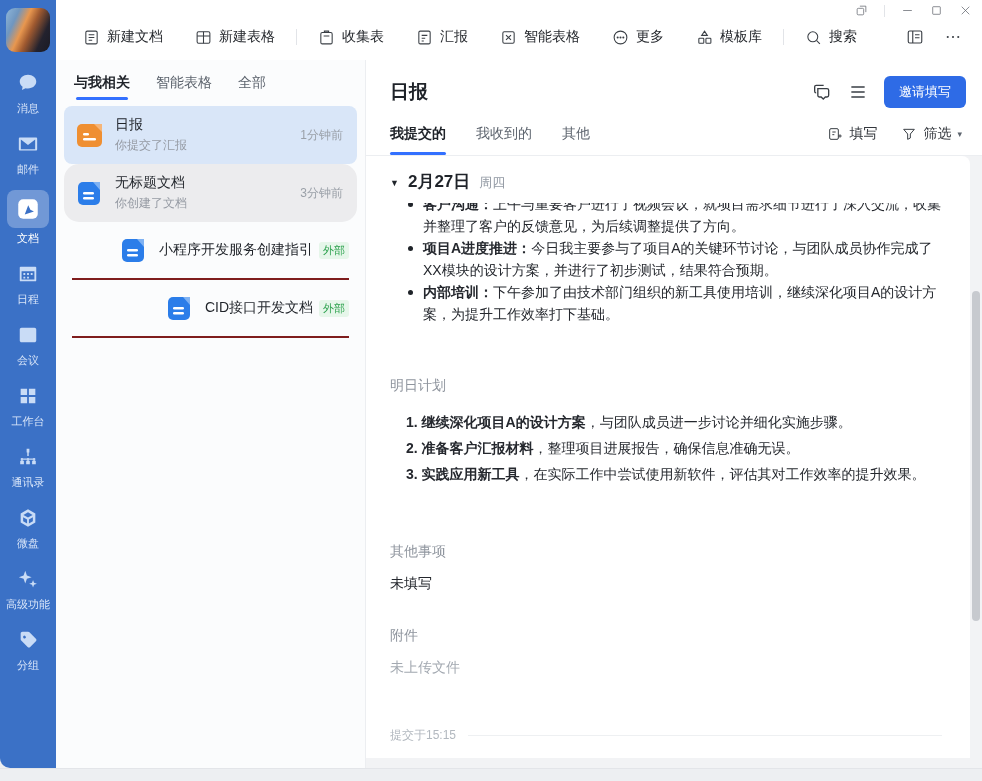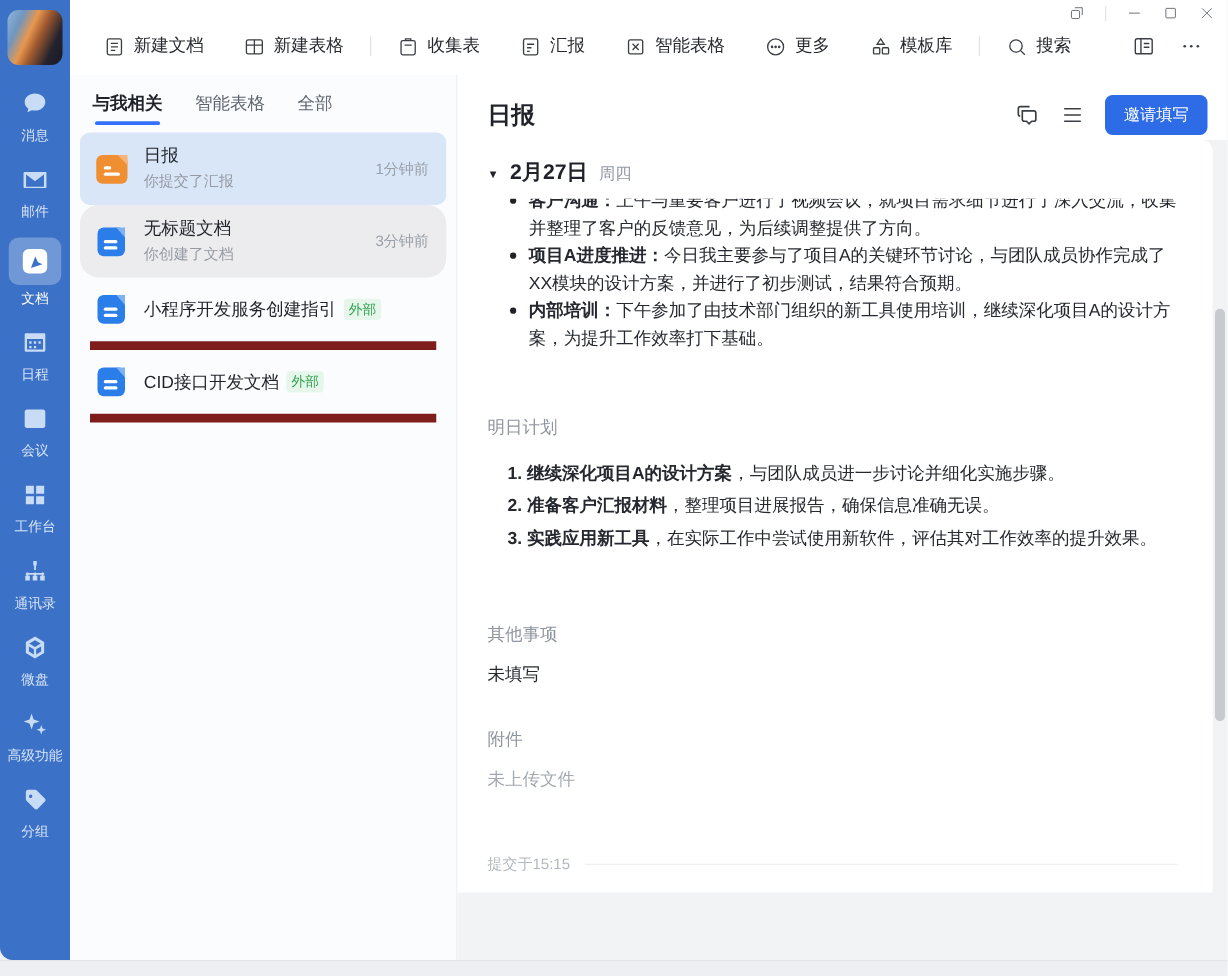--- a/index.html
+++ b/index.html
@@ -42,21 +42,21 @@
   
   .doclist { width:310px; background:#fbfcfd; border-right:1px solid #eceef1; flex:none; display:flex; flex-direction:column; }
   .dl-tabs { display:flex; gap:26px; padding:0 18px; height:46px; align-items:center; flex:none; }
   .dl-tab { color:#5d646e; cursor:pointer; position:relative; height:100%; display:flex; align-items:center; }
   .dl-tab.active { color:#1f2329; font-weight:bold; }
   .dl-tab.active::after { content:''; position:absolute; left:2px; right:2px; bottom:6px; height:3px; border-radius:2px; background:#3370ff; }
   .dl-items { padding:0 8px; }
   .dl-item { display:flex; align-items:center; gap:12px; height:58px; border-radius:8px; padding:0 8px 0 12px; cursor:pointer; position:relative; }
   .dl-item.selected { background:#d9e6f8; }
   .dl-item.hovered { background:#ececee;border-radius:15px; }
-  .dl-item.lined { border-radius:0; margin:0 8px; padding:0 0 0 4px; border-bottom:7px solid #7f1d1d; }
+  .dl-item.lined { border-radius:0; margin:0 8px; padding:0 0 0 4px; border-bottom:2px solid #7f1d1d;justify-content:flex-end; }
   .doc-ic { width:27px; height:27px; flex:none; }
   .dl-txt { display:flex; flex-direction:column; gap:3px; min-width:0; }
   .dl-title-row { display:flex; align-items:center; gap:6px; }
   .dl-title { color:#1f2329; font-size:14px; white-space:nowrap; }
   .dl-sub { color:#959aa3; font-size:12px; }
   .dl-time { margin-left:auto; color:#9aa0a8; font-size:12px; padding-right:6px; flex:none; }
   .badge-ext { font-size:11px; color:#2ea24f; background:#e6f6ea; border-radius:3px; padding:1px 4px; flex:none; }
 
   
   .main { flex:1; background:#fff; display:flex; flex-direction:column; min-width:0; }
@@ -402,20 +402,41 @@
               </span>
               <span class="hdr-icon">
                 <svg viewBox="0 0 24 24">
                     <path d="M4 6h16M4 12h16M4 18h16"></path>
                   </svg>
               </span>
               <button class="invite-btn">邀请填写</button>
             </div>
           </div>
 
+          <div class="m-tabs">
+            <span class="m-tab active">我提交的</span>
+            <span class="m-tab">我收到的</span>
+            <span class="m-tab">其他</span>
+            <div class="m-tabs-right">
+              <span class="m-tool">
+                <svg viewBox="0 0 24 24">
+                    <rect x="4" y="4" width="13" height="16" rx="2"></rect>
+                    <path d="M8 9h5M8 13h3M17 15h5M19.5 12.5v5"></path>
+                  </svg>
+                <span>填写</span>
+              </span>
+              <span class="m-tool">
+                <svg viewBox="0 0 24 24">
+                    <path d="M4 5h16l-6 7v6l-4 2v-8L4 5z"></path>
+                  </svg>
+                <span>筛选</span>
+                <span class="chev">▾</span>
+              </span>
+            </div>
+          </div>
 
           <div class="m-body">
             <div class="report-card">
 
               <div class="date-row">
                 <span class="tri">▼</span>
                 <span class="date-txt">2月27日</span>
                 <span class="weekday">周四</span>
               </div>
 

